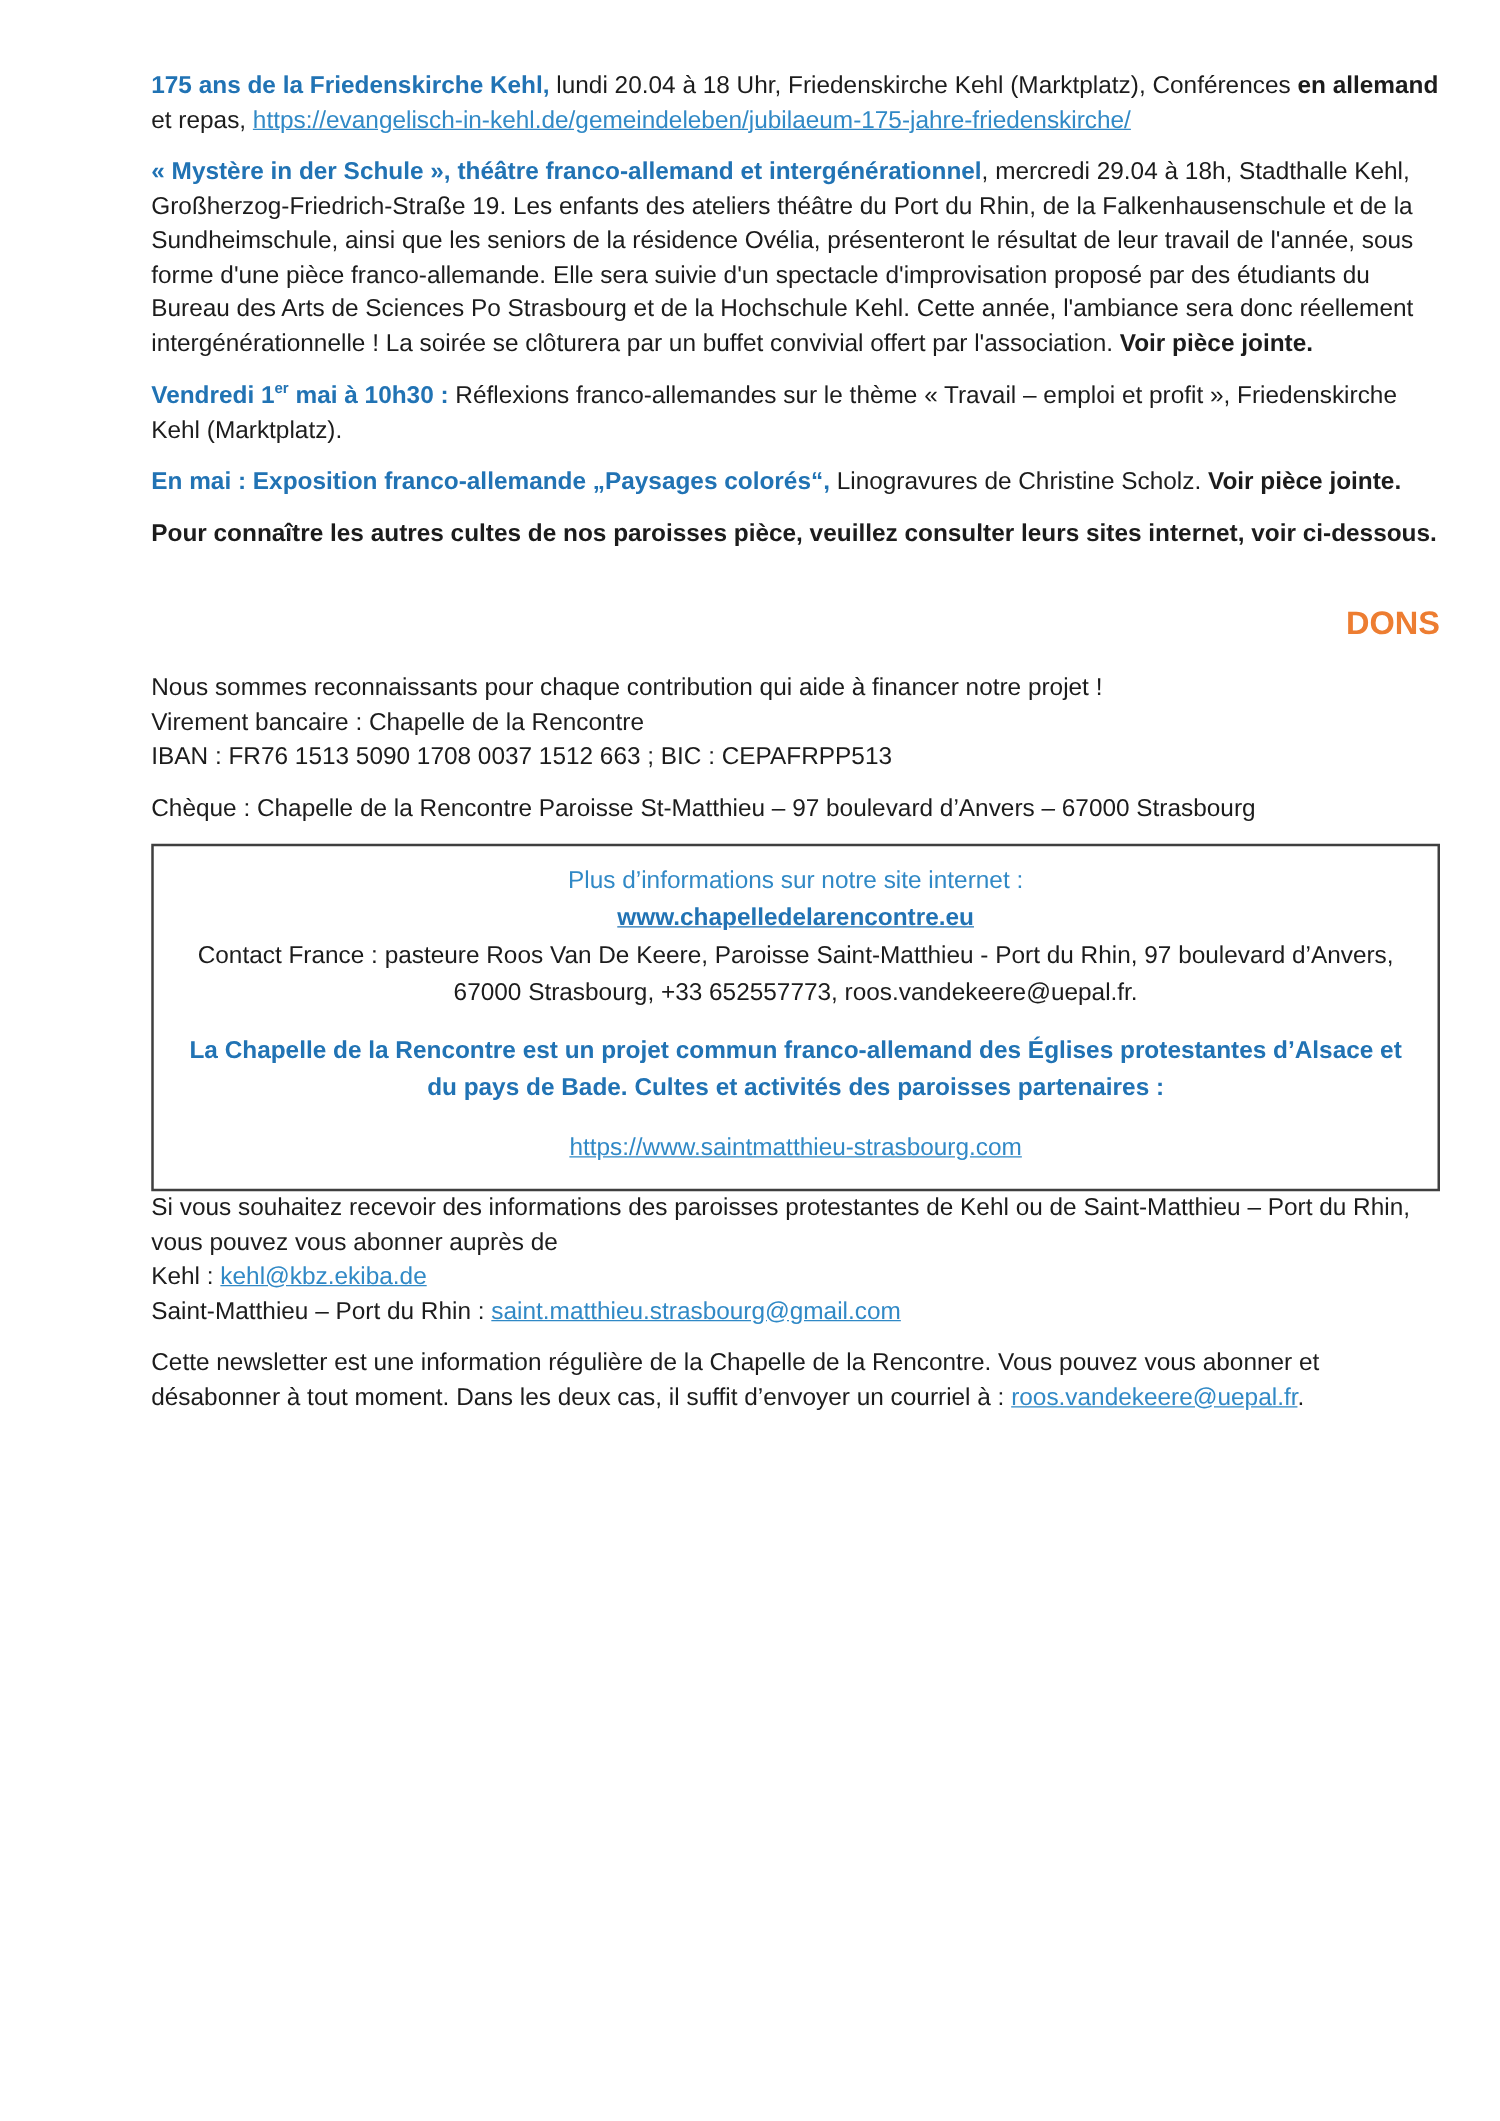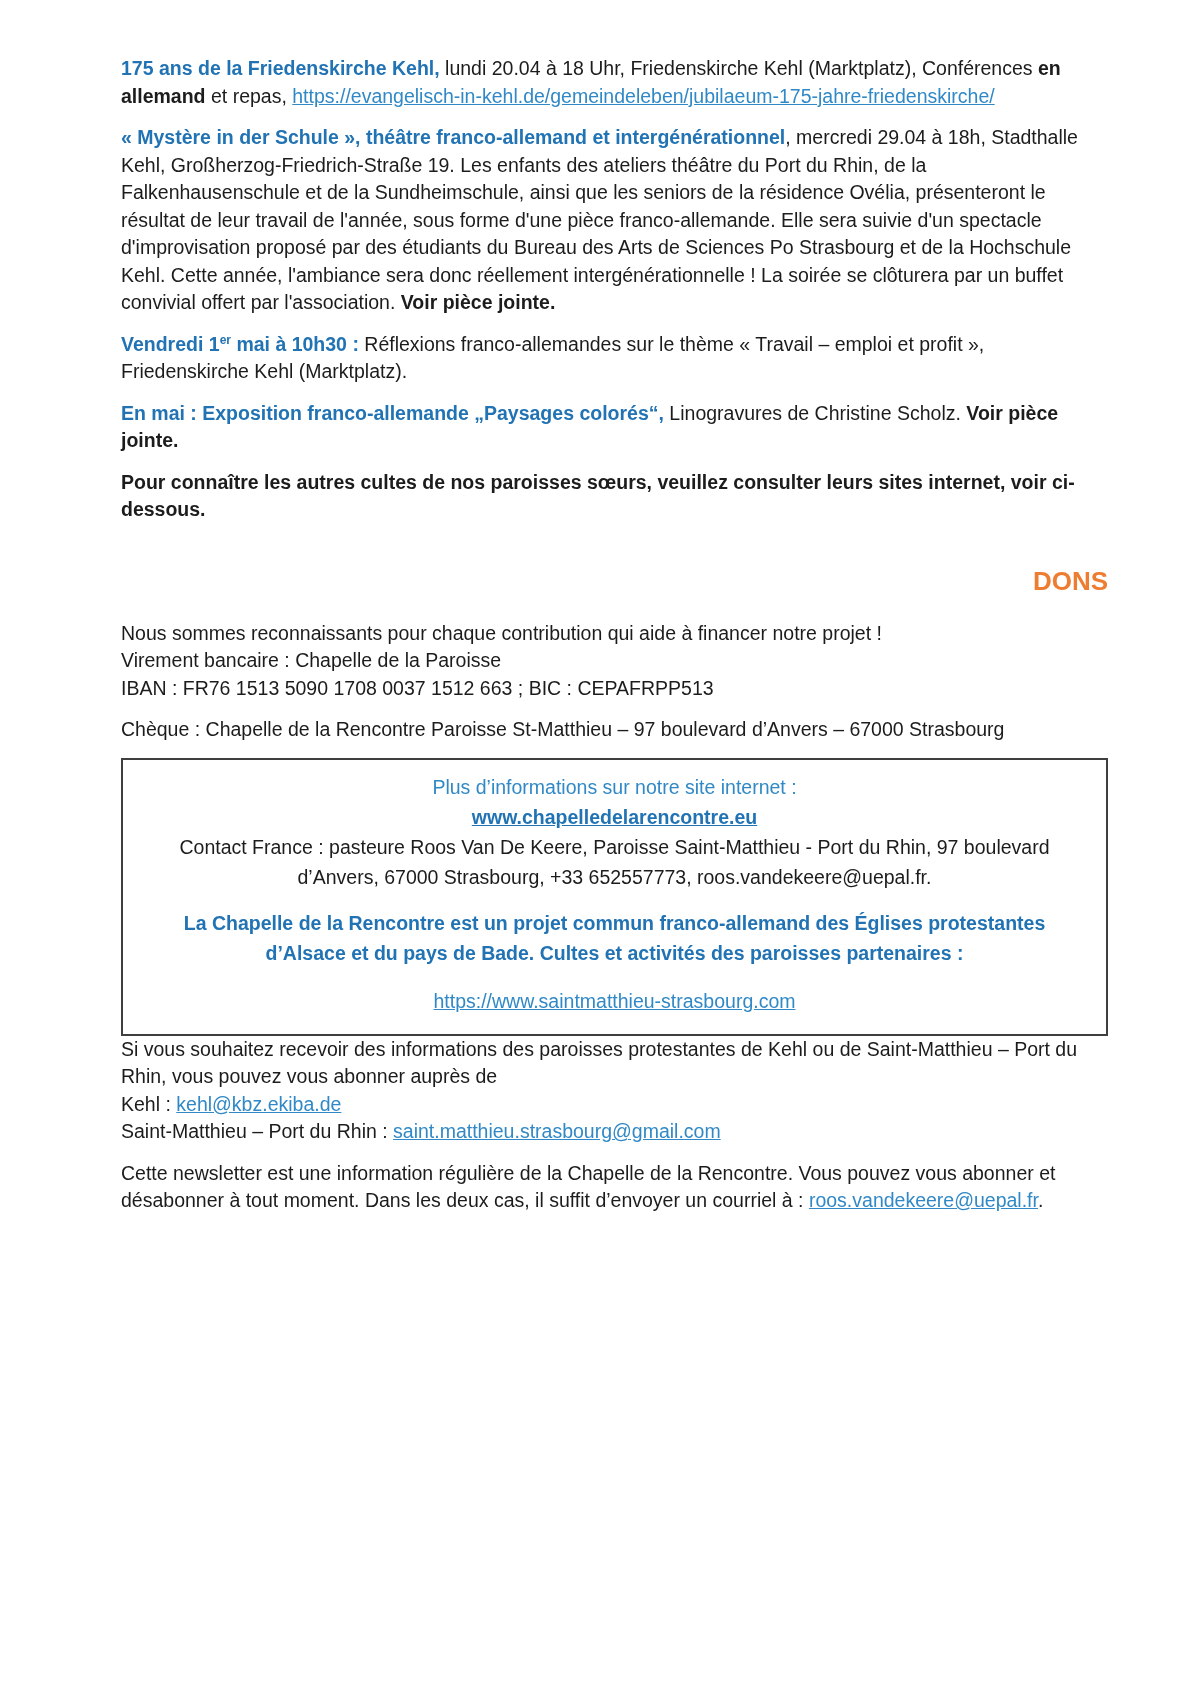--- a/index.html
+++ b/index.html
@@ -4,21 +4,21 @@
 <style>
   :root{
     --heading:#2173b4;
     --link:#3089c6;
     --orange:#ed7d31;
     --text:#1c1c1c;
     --border:#3f3f3f;
   }
   html,body{margin:0;padding:0;background:#ffffff;}
   body{font-family:"Liberation Sans","DejaVu Sans",sans-serif;color:var(--text);}
-  .page{width:1200px;height:1257px;box-sizing:border-box;padding:55px 92px 0 121px;overflow:hidden;background:#ffffff;}
+  .page{width:1200px;height:1257px;box-sizing:border-box;padding:55px 48px 0 121px;overflow:hidden;background:#ffffff;}
   p.para{margin:0 0 14px 0;font-size:19.5px;line-height:27.5px;}
   .lead{color:var(--heading);font-weight:bold;}
   .b{font-weight:bold;}
   a.link{color:var(--link);text-decoration:underline;cursor:pointer;}
   sup.lead-sup{color:var(--heading);font-weight:bold;font-size:12px;line-height:0;vertical-align:super;}
   .notice{font-size:21px;line-height:33px;font-weight:bold;margin:20px 0 0 0;}
   .dons-title{color:var(--orange);text-align:right;font-size:26px;line-height:30px;font-weight:bold;margin:42px 0 24px 0;}
   .line{display:block;}
   .info-box{border:2px solid var(--border);margin-top:12px;padding:12px 24px 18px 24px;text-align:center;box-sizing:border-box;}
   .info-box p{margin:0;font-size:19.5px;line-height:30px;}
@@ -35,27 +35,27 @@
 <div class="page">
 
   <p class="para"><span class="lead">175 ans de la Friedenskirche Kehl,</span><span> lundi 20.04 à 18 Uhr, Friedenskirche Kehl (Marktplatz), Conférences </span><span class="b">en allemand</span><span> et repas, </span><a class="link">https://evangelisch-in-kehl.de/gemeindeleben/jubilaeum-175-jahre-friedenskirche/</a></p>
 
   <p class="para"><span class="lead">« Mystère in der Schule », théâtre franco-allemand et intergénérationnel</span><span>, mercredi 29.04 à 18h, Stadthalle Kehl, Großherzog-Friedrich-Straße 19. Les enfants des ateliers théâtre du Port du Rhin, de la Falkenhausenschule et de la Sundheimschule, ainsi que les seniors de la résidence Ovélia, présenteront le résultat de leur travail de l'année, sous forme d'une pièce franco-allemande. Elle sera suivie d'un spectacle d'improvisation proposé par des étudiants du Bureau des Arts de Sciences Po Strasbourg et de la Hochschule Kehl. Cette année, l'ambiance sera donc réellement intergénérationnelle ! La soirée se clôturera par un buffet convivial offert par l'association. </span><span class="b">Voir pièce jointe.</span></p>
 
   <p class="para"><span class="lead">Vendredi 1</span><sup class="lead-sup">er</sup><span class="lead"> mai à 10h30 :</span><span> Réflexions franco-allemandes sur le thème « Travail – emploi et profit », Friedenskirche Kehl (Marktplatz).</span></p>
 
   <p class="para"><span class="lead">En mai : Exposition franco-allemande „Paysages colorés“,</span><span> Linogravures de Christine Scholz. </span><span class="b">Voir pièce jointe.</span></p>
 
-  <p class="para notice">Pour connaître les autres cultes de nos paroisses sœurs, veuillez consulter leurs sites internet, voir ci-dessous.</p>
+  <p class="para notice">Pour connaître les autres cultes de nos paroisses pièce, veuillez consulter leurs sites internet, voir ci-dessous.</p>
 
   <h2 class="dons-title">DONS</h2>
 
   <p class="para">
       <span class="line">Nous sommes reconnaissants pour chaque contribution qui aide à financer notre projet !</span>
-      <span class="line">Virement bancaire : Chapelle de la Paroisse</span>
+      <span class="line">Virement bancaire : Chapelle de la Rencontre</span>
       <span class="line">IBAN : FR76 1513 5090 1708 0037 1512 663 ; BIC : CEPAFRPP513</span>
     </p>
 
   <p class="para">Chèque : Chapelle de la Rencontre Paroisse St-Matthieu – 97 boulevard d’Anvers – 67000 Strasbourg</p>
 
   <div class="info-box">
     <p class="blue">Plus d’informations sur notre site internet :</p>
     <p><a class="site-link">www.chapelledelarencontre.eu</a></p>
     <p class="box-contact">Contact France : pasteure Roos Van De Keere, Paroisse Saint-Matthieu - Port du Rhin, 97 boulevard d’Anvers, 67000 Strasbourg, +33 652557773, roos.vandekeere@uepal.fr.</p>
     <p class="box-project">La Chapelle de la Rencontre est un projet commun franco-allemand des Églises protestantes d’Alsace et du pays de Bade. Cultes et activités des paroisses partenaires :</p>

